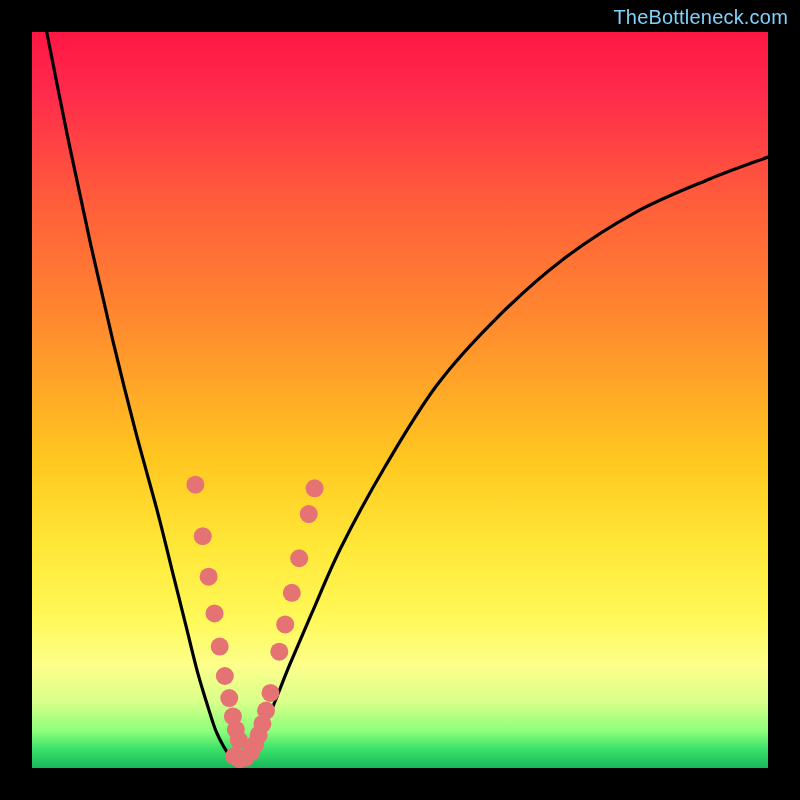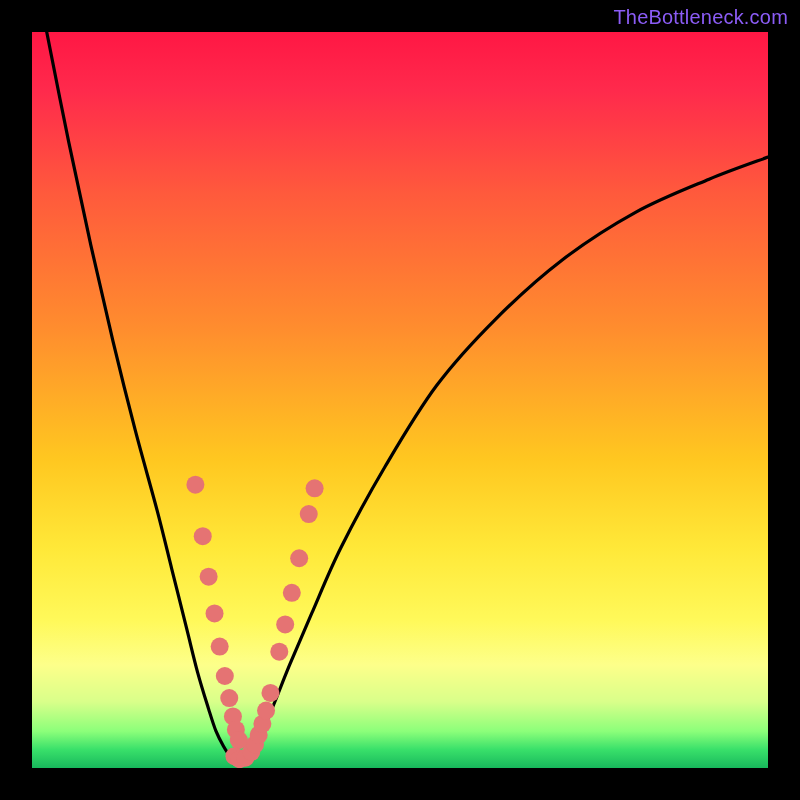--- a/index.html
+++ b/index.html
@@ -1,18 +1,18 @@
 <!DOCTYPE html>
 <html><head>
 <meta charset="utf-8">
 <style>
   html,body{margin:0;padding:0;width:800px;height:800px;overflow:hidden;font-family:Arial,sans-serif}
   .root{width:800px;height:800px;background:#000;position:relative}
   .plot{position:absolute;left:32px;top:32px;width:736px;height:736px}
-  .watermark{position:absolute;top:6px;right:12px;color:#8b5cf6;font-size:20px;font-weight:400;letter-spacing:0.2px}
+  .watermark{position:absolute;top:6px;right:12px;color:#7dd3fc;font-size:20px;font-weight:400;letter-spacing:0.2px}
 </style>
 </head>
 <body>
 
 <div class="root">
   <svg class="plot" viewBox="0 0 736 736" preserveAspectRatio="none">
     <defs>
       <linearGradient id="bg-grad" x1="0" y1="0" x2="0" y2="1">
           <stop offset="0%" stop-color="#ff1744"></stop>
           <stop offset="8%" stop-color="#ff2a4c"></stop>

